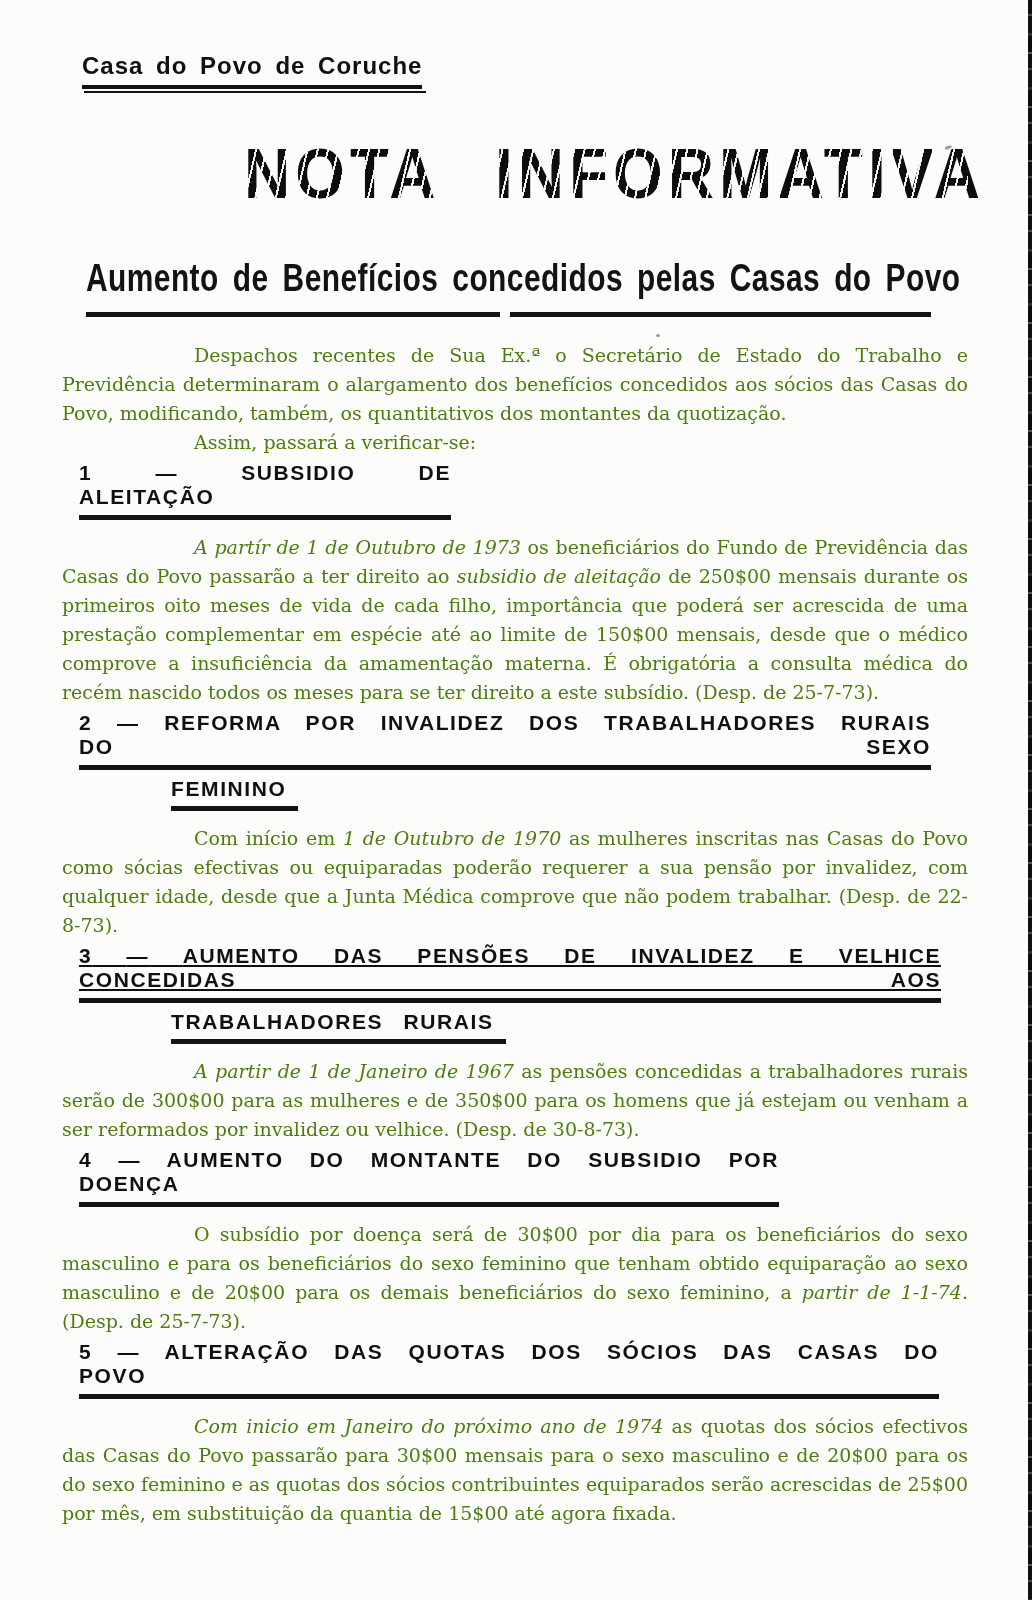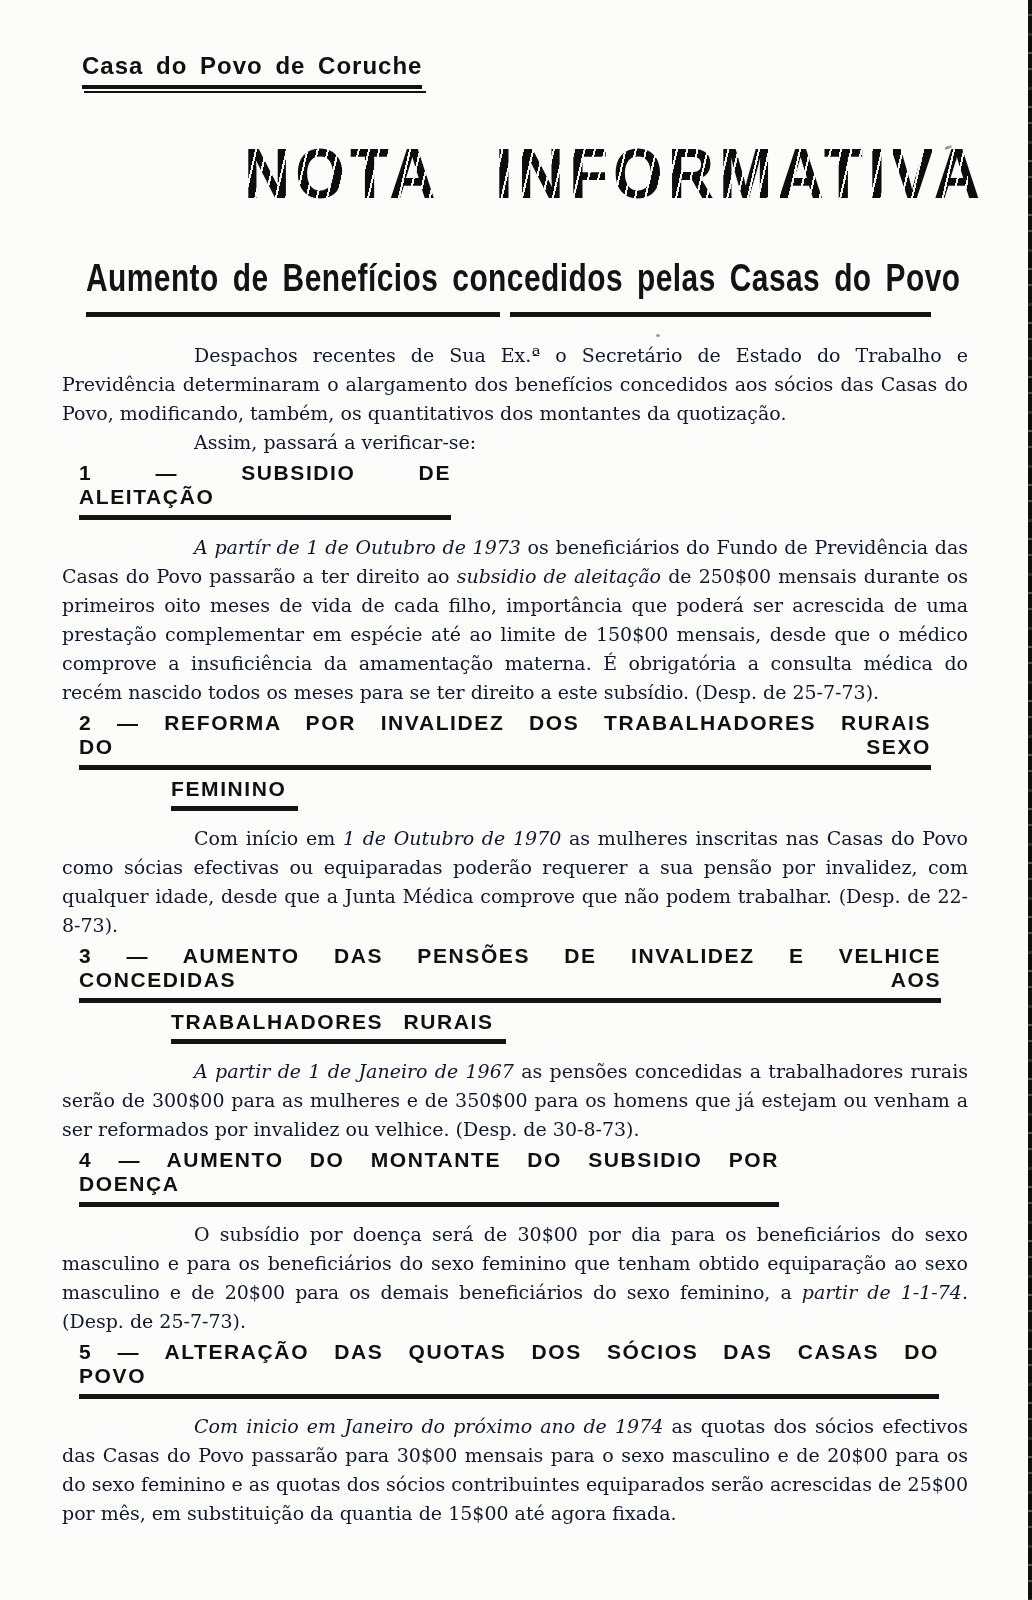--- a/index.html
+++ b/index.html
@@ -90,21 +90,21 @@
     background:
       linear-gradient(to right, #141414 0 49%, transparent 49% 50.2%, #141414 50.2% 100%);
   }
 
   
   .body-p {
     margin: 0;
     font-size: 19px;
     line-height: 29px;
     text-align: justify;
-    color:#0f172a;
+    color:#4d7c0f;
   }
   .indent { text-indent: 132px; }
   .intro { margin-top: 24px; }
 
   
   .section { margin-top: 4px; }
   .shead {
     margin-left: 17px;
     font-family: "Liberation Sans", sans-serif;
     font-weight: 700;
@@ -113,21 +113,21 @@
     word-spacing: 13px;
     color:#101010;
   }
   .shead-line {
     border-bottom: 5px solid #141414;
     padding-bottom: 6px;
   }
   .just { text-align: justify; text-align-last: justify; }
   .w-s1 { width: 372px; }
   .w-s2 { width: 852px; }
-  .w-s3 { width: 862px; }
+  .w-s3 { width: 862px; text-decoration: underline; }
   .w-s4 { width: 700px; }
   .w-s5 { width: 860px; }
   .shead-line2 {
     display: inline-block;
     margin: 7px 0 0 92px;
     border-bottom: 5px solid #141414;
     padding: 0 12px 5px 0;
   }
   .section .body-p { margin-top: 13px; }
 </style>

